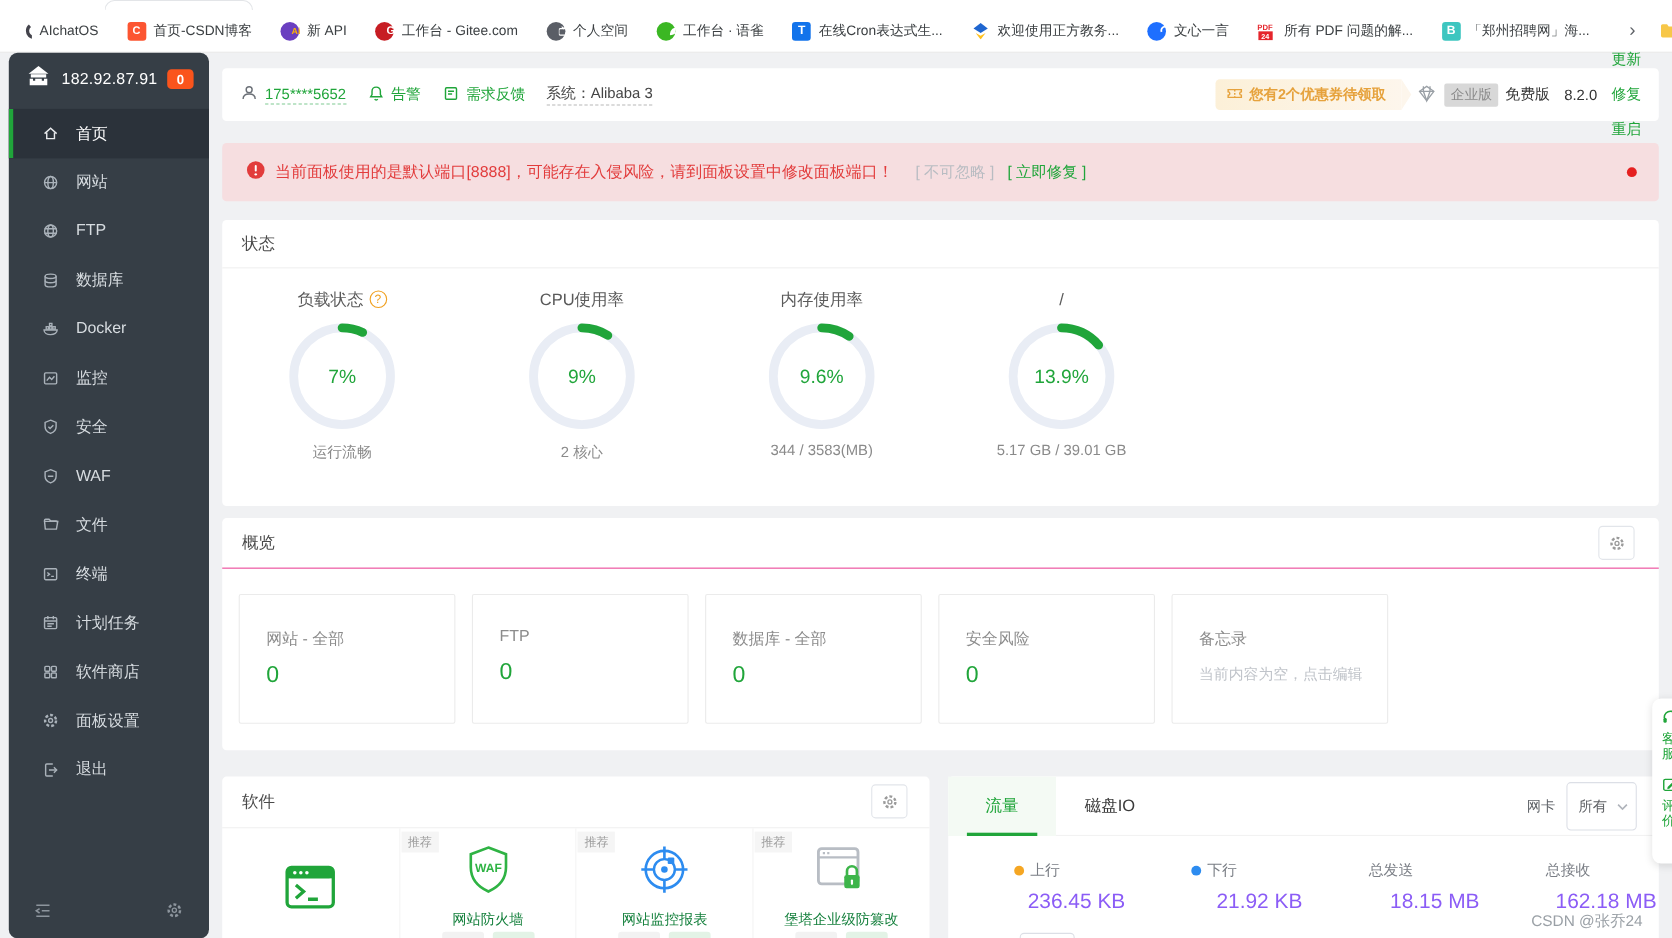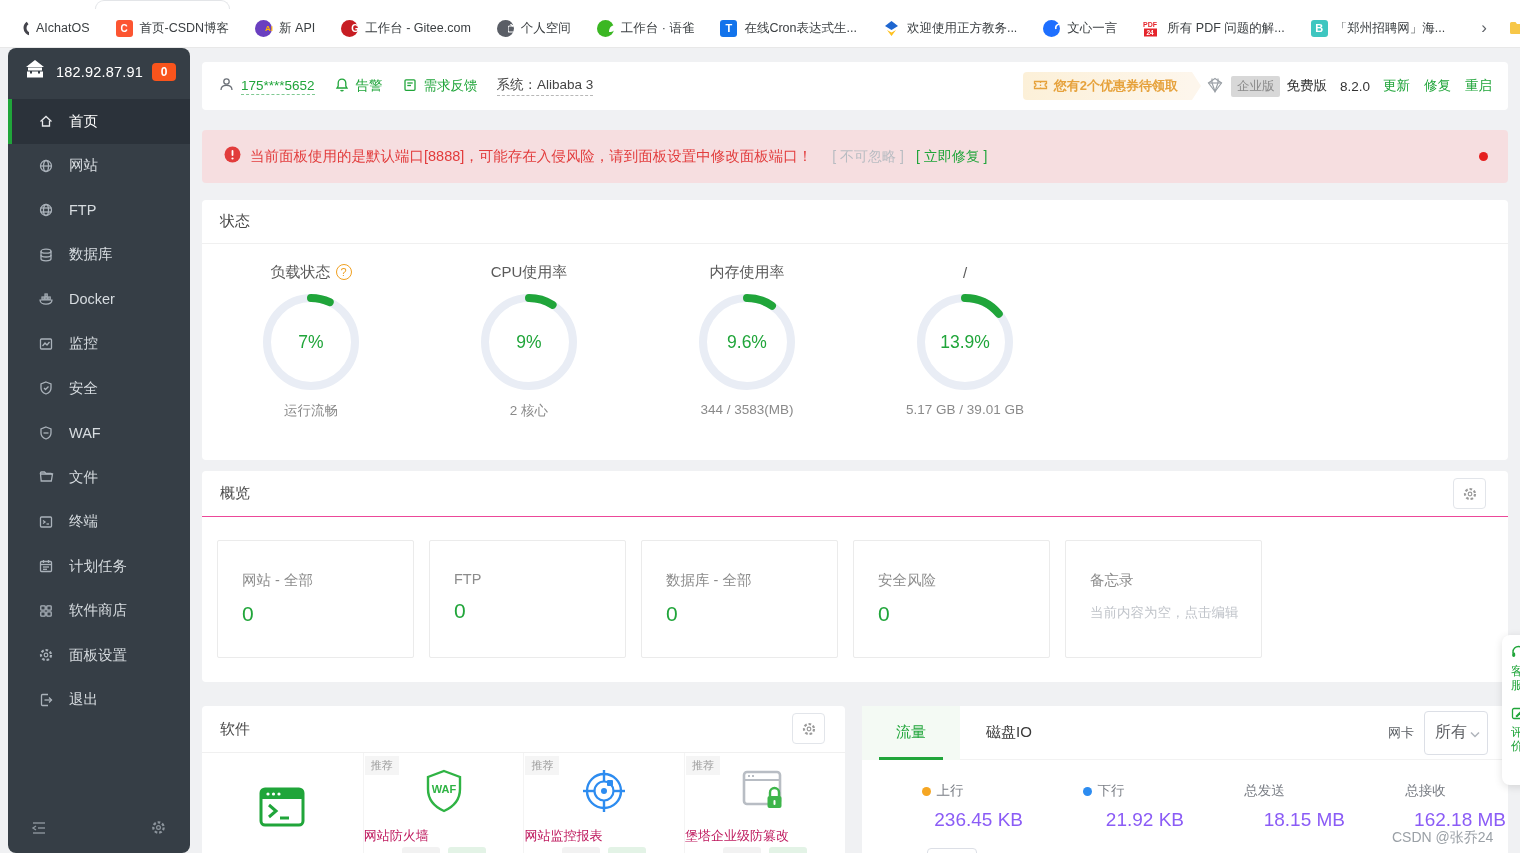--- a/index.html
+++ b/index.html
@@ -39,21 +39,21 @@
   .hdr { left:202px; top:62px; width:1306px; height:48px; display:flex; align-items:center; padding:0 16px; }
   .hdr .grp { display:flex; align-items:center; gap:6px; font-size:13.5px; }
   .hdr .grp + .grp { margin-left:19px; }
   .green-link { color:#20a53a; cursor:pointer; }
   .acct { color:#20a53a; border-bottom:1px dashed #7fc992; padding-bottom:1px; cursor:pointer; }
   .sys { color:#454545; border-bottom:1px dashed #b8b8b8; padding-bottom:1px; cursor:pointer; }
   .hdr-right { margin-left:auto; display:flex; align-items:center; gap:13px; font-size:13.5px; color:#333; }
   .coupon { position:relative; background:linear-gradient(90deg,#fcf0d8,#fdf6ec); color:#e6a23c; font-weight:bold; font-size:13px; height:28px; display:flex; align-items:center; gap:6px; padding:0 14px 0 10px; border-radius:4px 0 0 4px; cursor:pointer; }
   .coupon:after { content:""; position:absolute; right:-9px; top:0; border-top:14px solid transparent; border-bottom:14px solid transparent; border-left:9px solid #fdf6ec; }
   .ed-badge { background:#d8d8d8; color:#8a8a8a; font-size:12.5px; padding:2px 6px; border-radius:2px; cursor:pointer; }
-  .ver-links { display:flex; gap:14px; font-size:13.5px; }
+  .ver-links { display:flex; gap:14px; font-size:13.5px;flex-direction:column; }
 
   
   .banner { left:202px; top:130px; width:1306px; height:53px; background:#f6dee0; border-radius:4px; display:flex; align-items:center; padding:0 22px; }
   .banner .msg { color:#e23c3c; font-size:14.5px; margin-left:9px; }
   .banner .ignore { color:#b8bcc2; font-size:14px; margin-left:20px; }
   .banner .fix { color:#20a53a; font-size:14px; margin-left:12px; cursor:pointer; }
   .red-dot { position:absolute; right:20px; top:22px; width:9px; height:9px; border-radius:50%; background:#e52020; }
 
   
   .status-card { left:202px; top:200px; width:1306px; height:260px; }
@@ -77,35 +77,35 @@
 
   
   .sw-card { left:202px; top:706px; width:643px; height:150px; }
   .sw-title-row { position:relative; height:47px; display:flex; align-items:center; padding:0 18px; border-bottom:1px solid #f0f0f0; font-size:15px; color:#4a4a4a; }
   .sw-tiles { display:flex; }
   .sw-tile { position:relative; width:160.7px; height:100px; cursor:pointer; }
   .sw-tile + .sw-tile { border-left:1px solid #f4f4f4; }
   .sw-badge { position:absolute; left:1px; top:3px; background:#f5f5f5; color:#9c9c9c; font-size:11px; padding:2px 6px; }
   .sw-icon { position:absolute; left:50%; top:40px; transform:translate(-50%,-50%); }
   .sw-icon.low { top:56px; }
-  .sw-name { position:absolute; left:0; top:74px; width:100%; text-align:left; font-size:13px; color:#be185d; }
+  .sw-name { position:absolute; left:0; top:74px; width:100%; text-align:center; font-size:13px; color:#15803d; }
   .sw-pills { position:absolute; left:50%; top:94px; transform:translateX(-50%); display:flex; gap:8px; }
   .sw-pills i { display:block; width:38px; height:20px; border-radius:3px; }
   .sw-pills .p1 { background:#f2f2f2; }
   .sw-pills .p2 { background:#e3f3e6; }
 
   
   .tr-card { left:862px; top:706px; width:646px; height:150px; }
   .tr-tabs { display:flex; align-items:center; height:54px; border-bottom:1px solid #f2f2f2; }
   .tr-tab { width:98px; height:54px; display:flex; align-items:center; justify-content:center; font-size:15px; color:#3a3a3a; cursor:pointer; position:relative; }
   .tr-tab.active { color:#20a53a; background:#f4faf4; }
   .tr-tab.active:after { content:""; position:absolute; left:17px; bottom:0; width:64px; height:3px; background:#20a53a; }
   .tr-right { margin-left:auto; display:flex; align-items:center; gap:10px; padding-right:20px; }
   .nic-lbl { font-size:13px; color:#5f6368; }
-  .nic-select { width:64px; height:44px; border:1px solid #dcdfe6; border-radius:4px; display:flex; align-items:center; justify-content:space-between; padding:0 7px 0 10px; font-size:16px; color:#606266; cursor:pointer; }
+  .nic-select { width:64px; height:44px; border:1px solid #dcdfe6; border-radius:4px; display:flex; align-items:center; justify-content:space-between; padding:0 7px 0 10px; font-size:13px; color:#606266; cursor:pointer; }
   .tr-stats { display:flex; margin-top:22px; }
   .tr-col { width:161px; text-align:center; }
   .tr-lab { font-size:13.5px; color:#7a7e85; display:flex; align-items:center; justify-content:center; gap:6px; }
   .dot { width:9px; height:9px; border-radius:50%; display:inline-block; }
   .dot-up { background:#f5a623; } .dot-down { background:#2d8cf0; }
   .tr-val { font-size:19px; color:#8b5cf6; margin-top:9px;text-align:right; }
   .tr-pill { position:absolute; left:65px; top:142px; width:50px; height:26px; border:1px solid #dcdfe6; border-radius:4px; background:#fff; }
 
   
   .float-w { position:absolute; left:1502px; top:635px; width:46px; height:150px; background:#fff; border-radius:8px 0 0 8px; box-shadow:0 2px 8px rgba(0,0,0,.12); padding:10px 0 0 9px; }

